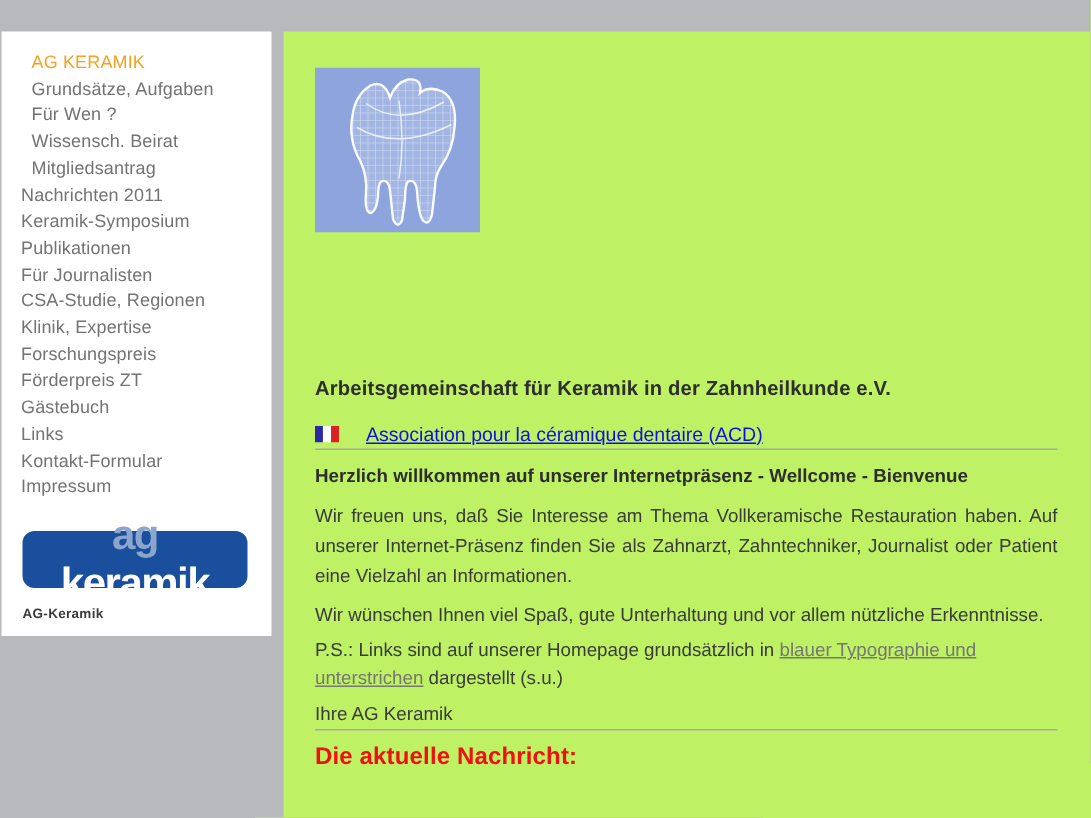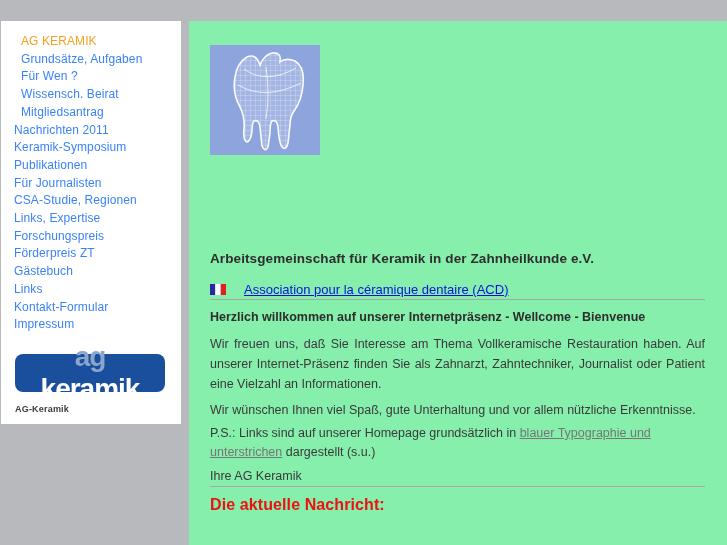--- a/index.html
+++ b/index.html
@@ -14,21 +14,21 @@
 
   
   .sidebar{
     position:absolute;left:1px;top:21px;width:180px;height:403px;
     background:#ffffff;
   }
   .menu{padding-top:12px;}
   .mi{
     padding-left:13px;
     font-size:12px;line-height:17.7px;
-    color:#3b82f6;
+    color:#737373;
     letter-spacing:.1px;
     cursor:pointer;
     white-space:nowrap;
   }
   .mi.in{padding-left:20px;}
   .mi.active{color:#f5a11f;}
   .logo{
     margin:20px 0 0 14px;
     width:150px;height:38px;
     background:#1a4f9e;
@@ -41,21 +41,21 @@
   .logo .lg-ag{color:#8ba6cc;}
   .logo .lg-keramik{color:#ffffff;}
   .logo-caption{
     margin:12px 0 0 14px;
     font-size:9px;font-weight:bold;color:#3b3b3b;letter-spacing:.2px;
   }
 
   
   .main{
     position:absolute;left:189px;top:21px;width:538px;height:524px;
-    background:#86efac;
+    background:#bef264;
     box-sizing:border-box;
     padding:0 22px 0 21px;
   }
   .tooth{display:block;margin-top:24px;}
   .title{
     margin-top:96px;
     font-size:13.5px;font-weight:bold;color:#2e2e2e;
     letter-spacing:.1px;
   }
   .flaglinks{margin-top:13px;}
@@ -99,21 +99,21 @@
       <div class="mi in active">AG KERAMIK</div>
       <div class="mi in">Grundsätze, Aufgaben</div>
       <div class="mi in">Für Wen ?</div>
       <div class="mi in">Wissensch. Beirat</div>
       <div class="mi in">Mitgliedsantrag</div>
       <div class="mi">Nachrichten 2011</div>
       <div class="mi">Keramik-Symposium</div>
       <div class="mi">Publikationen</div>
       <div class="mi">Für Journalisten</div>
       <div class="mi">CSA-Studie, Regionen</div>
-      <div class="mi">Links, Expertise</div>
+      <div class="mi">Klinik, Expertise</div>
       <div class="mi">Forschungspreis</div>
       <div class="mi">Förderpreis ZT</div>
       <div class="mi">Gästebuch</div>
       <div class="mi">Links</div>
       <div class="mi">Kontakt-Formular</div>
       <div class="mi">Impressum</div>
     </nav>
 
     <div class="logo">
       <span class="lg-ag">ag</span>

